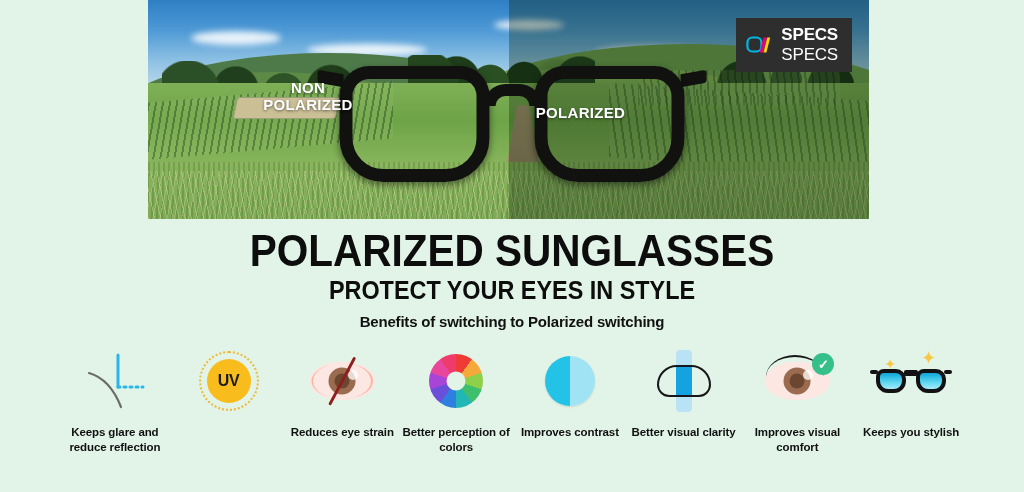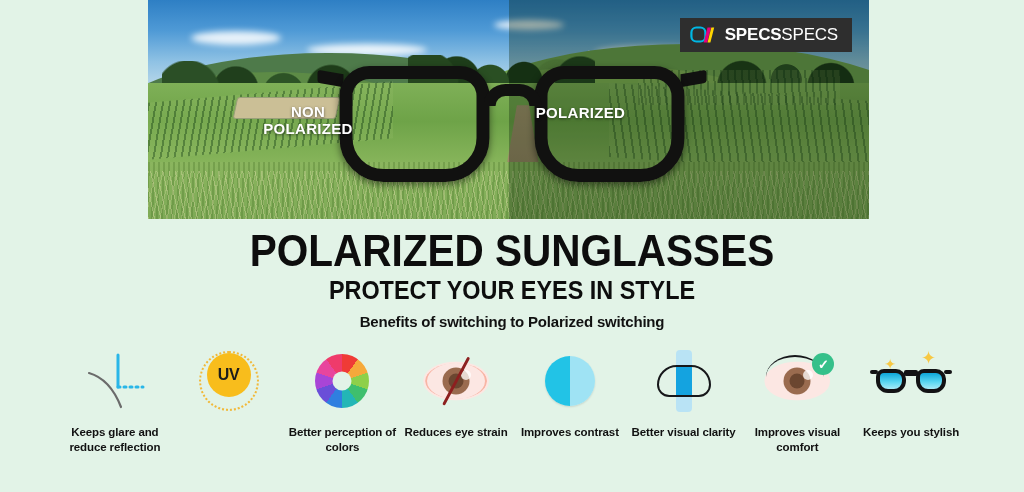--- a/index.html
+++ b/index.html
@@ -137,31 +137,31 @@
   }
   .temple{position:absolute;top:6px;width:26px;height:13px;background:#111110;}
   .temple.l{left:-22px;transform:skewY(10deg);border-radius:3px 0 0 3px;}
   .temple.r{right:-22px;transform:skewY(-10deg);border-radius:0 3px 3px 0;}
   .lens-label{
     position:absolute;color:#fff;font-weight:700;font-size:15px;
     letter-spacing:.3px;line-height:1.12;text-align:center;
     text-shadow:0 1px 3px rgba(0,0,0,.55);
     font-family:"Liberation Sans", sans-serif;
   }
-  .label-non{left:253px;top:104px;width:110px;}
+  .label-non{left:253px;top:80px;width:110px;}
   .label-pol{left:523px;top:105px;width:115px;}
 
   
   .logo-box{
     position:absolute;right:17px;top:18px;
     background:#2e2e2e;padding:7px 14px 7px 10px;
     display:flex;align-items:center;gap:9px;
   }
   .logo-mark{width:26px;height:20px;position:relative;flex:0 0 auto;}
-  .logo-text{display:flex;align-items:baseline;font-size:17px;letter-spacing:-.2px;}
+  .logo-text{display:flex;align-items:baseline;font-size:17px;letter-spacing:-.2px;flex-direction:column;}
   .logo-specs{color:#fff;font-weight:700;}
   .logo-makers{color:#fff;font-weight:400;}
 
   
   .title{
     position:absolute;left:0;right:0;top:228px;text-align:center;
     font-family:"Liberation Sans Narrow","Liberation Sans",sans-serif;
     font-weight:700;font-size:45px;letter-spacing:0px;color:#0d0d0d;
     transform:scaleX(.9);line-height:1;
   }
@@ -185,21 +185,21 @@
   .b-label{
     margin-top:8px;text-align:center;font-size:11.5px;font-weight:700;
     color:#111;line-height:1.28;letter-spacing:-.1px;
   }
 
   
   .ic-glare{position:relative;width:64px;height:60px;}
   
   .uv-ring{
     width:56px;height:56px;border-radius:50%;
-    border:2px dotted #f1b93a;display:flex;justify-content:center;
+    border:2px dotted #f1b93a;display:flex;align-items:center;justify-content:center;
   }
   .uv-disc{
     width:44px;height:44px;border-radius:50%;background:#f8bd1c;
     display:flex;align-items:center;justify-content:center;
     color:#1c1c1c;font-weight:700;font-size:16px;letter-spacing:-.3px;
   }
   
   .contrast{
     width:50px;height:50px;border-radius:50%;overflow:hidden;display:flex;
     box-shadow:0 1px 2px rgba(0,0,0,.12);
@@ -377,37 +377,37 @@
     <div class="benefit">
       <div class="b-icon">
         <div class="uv-ring">
           <div class="uv-disc">UV</div>
         </div>
       </div>
     </div>
 
     <div class="benefit">
       <div class="b-icon">
-        <div class="wheel"></div>
-      </div>
-      <div class="b-label">Better perception of colors</div>
-    </div>
-
-    <div class="benefit">
-      <div class="b-icon">
         <div class="eye">
           <div class="eye-white"></div>
           <div class="eye-ring"></div>
           <div class="iris"></div>
           <div class="pupil"></div>
           <div class="glint"></div>
           <div class="strike"></div>
         </div>
       </div>
       <div class="b-label">Reduces eye strain</div>
+    </div>
+
+    <div class="benefit">
+      <div class="b-icon">
+        <div class="wheel"></div>
+      </div>
+      <div class="b-label">Better perception of colors</div>
     </div>
 
     <div class="benefit">
       <div class="b-icon">
         <div class="contrast">
           <div class="cl"></div>
           <div class="cr"></div>
         </div>
       </div>
       <div class="b-label">Improves contrast</div>

